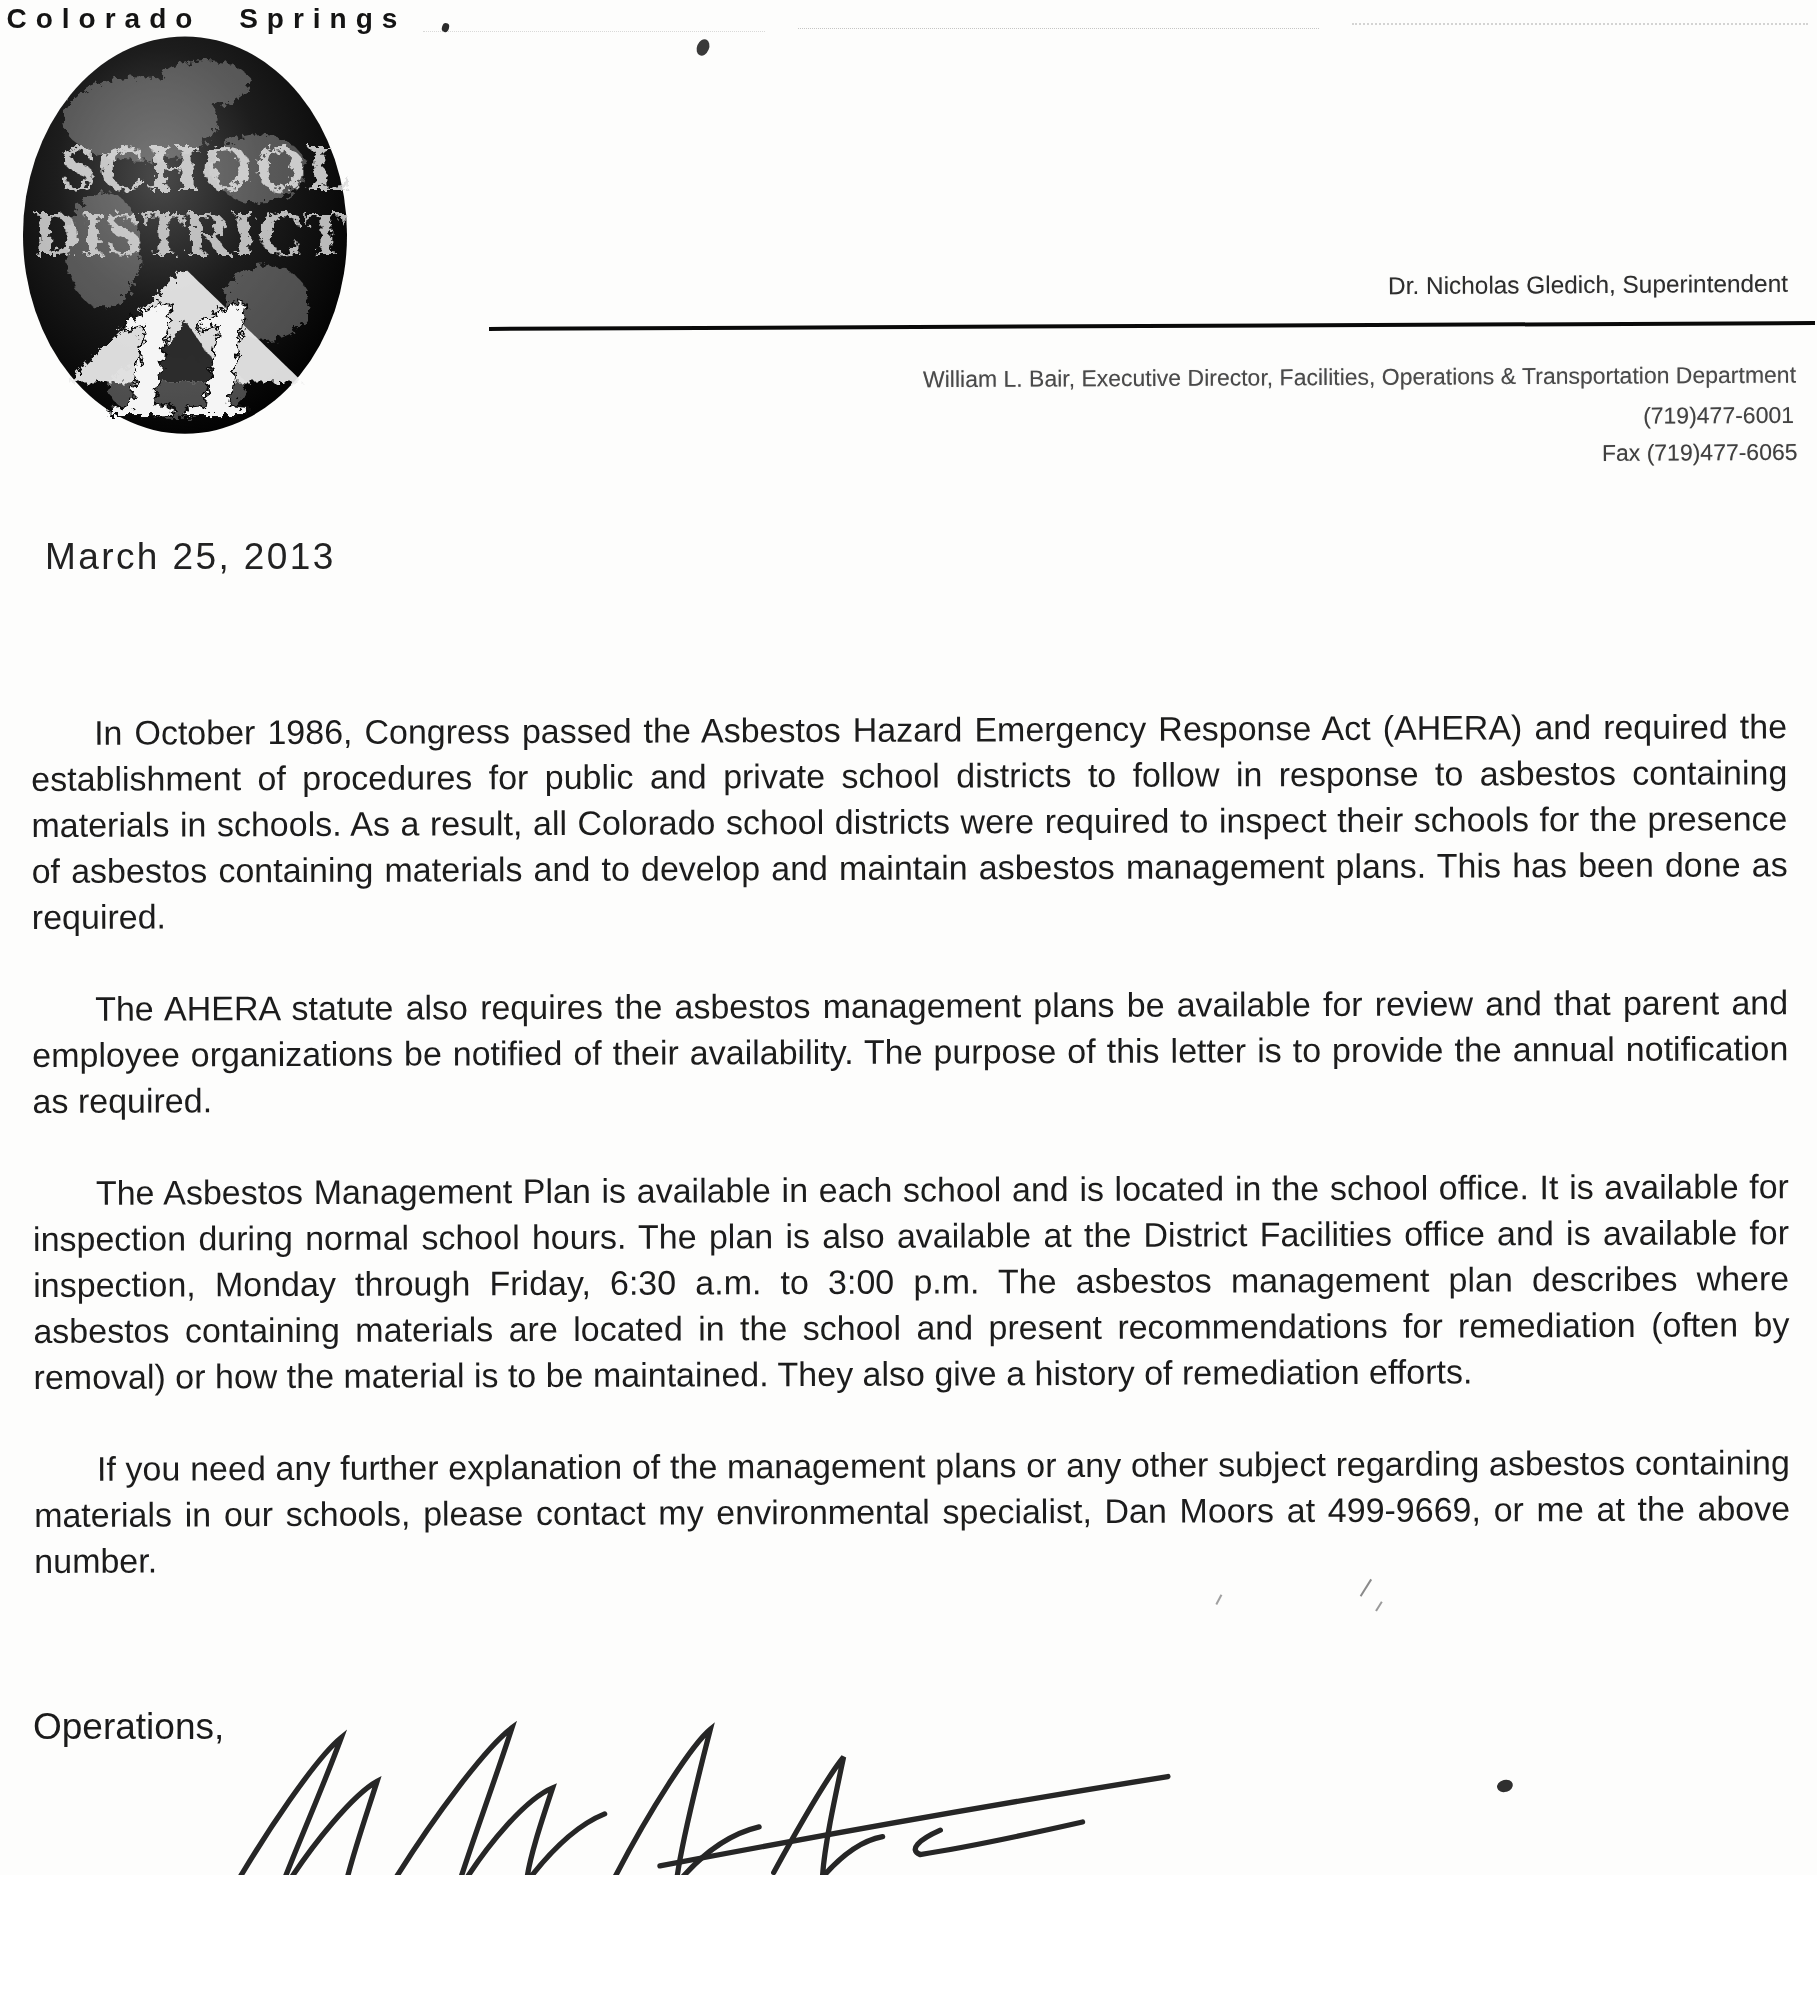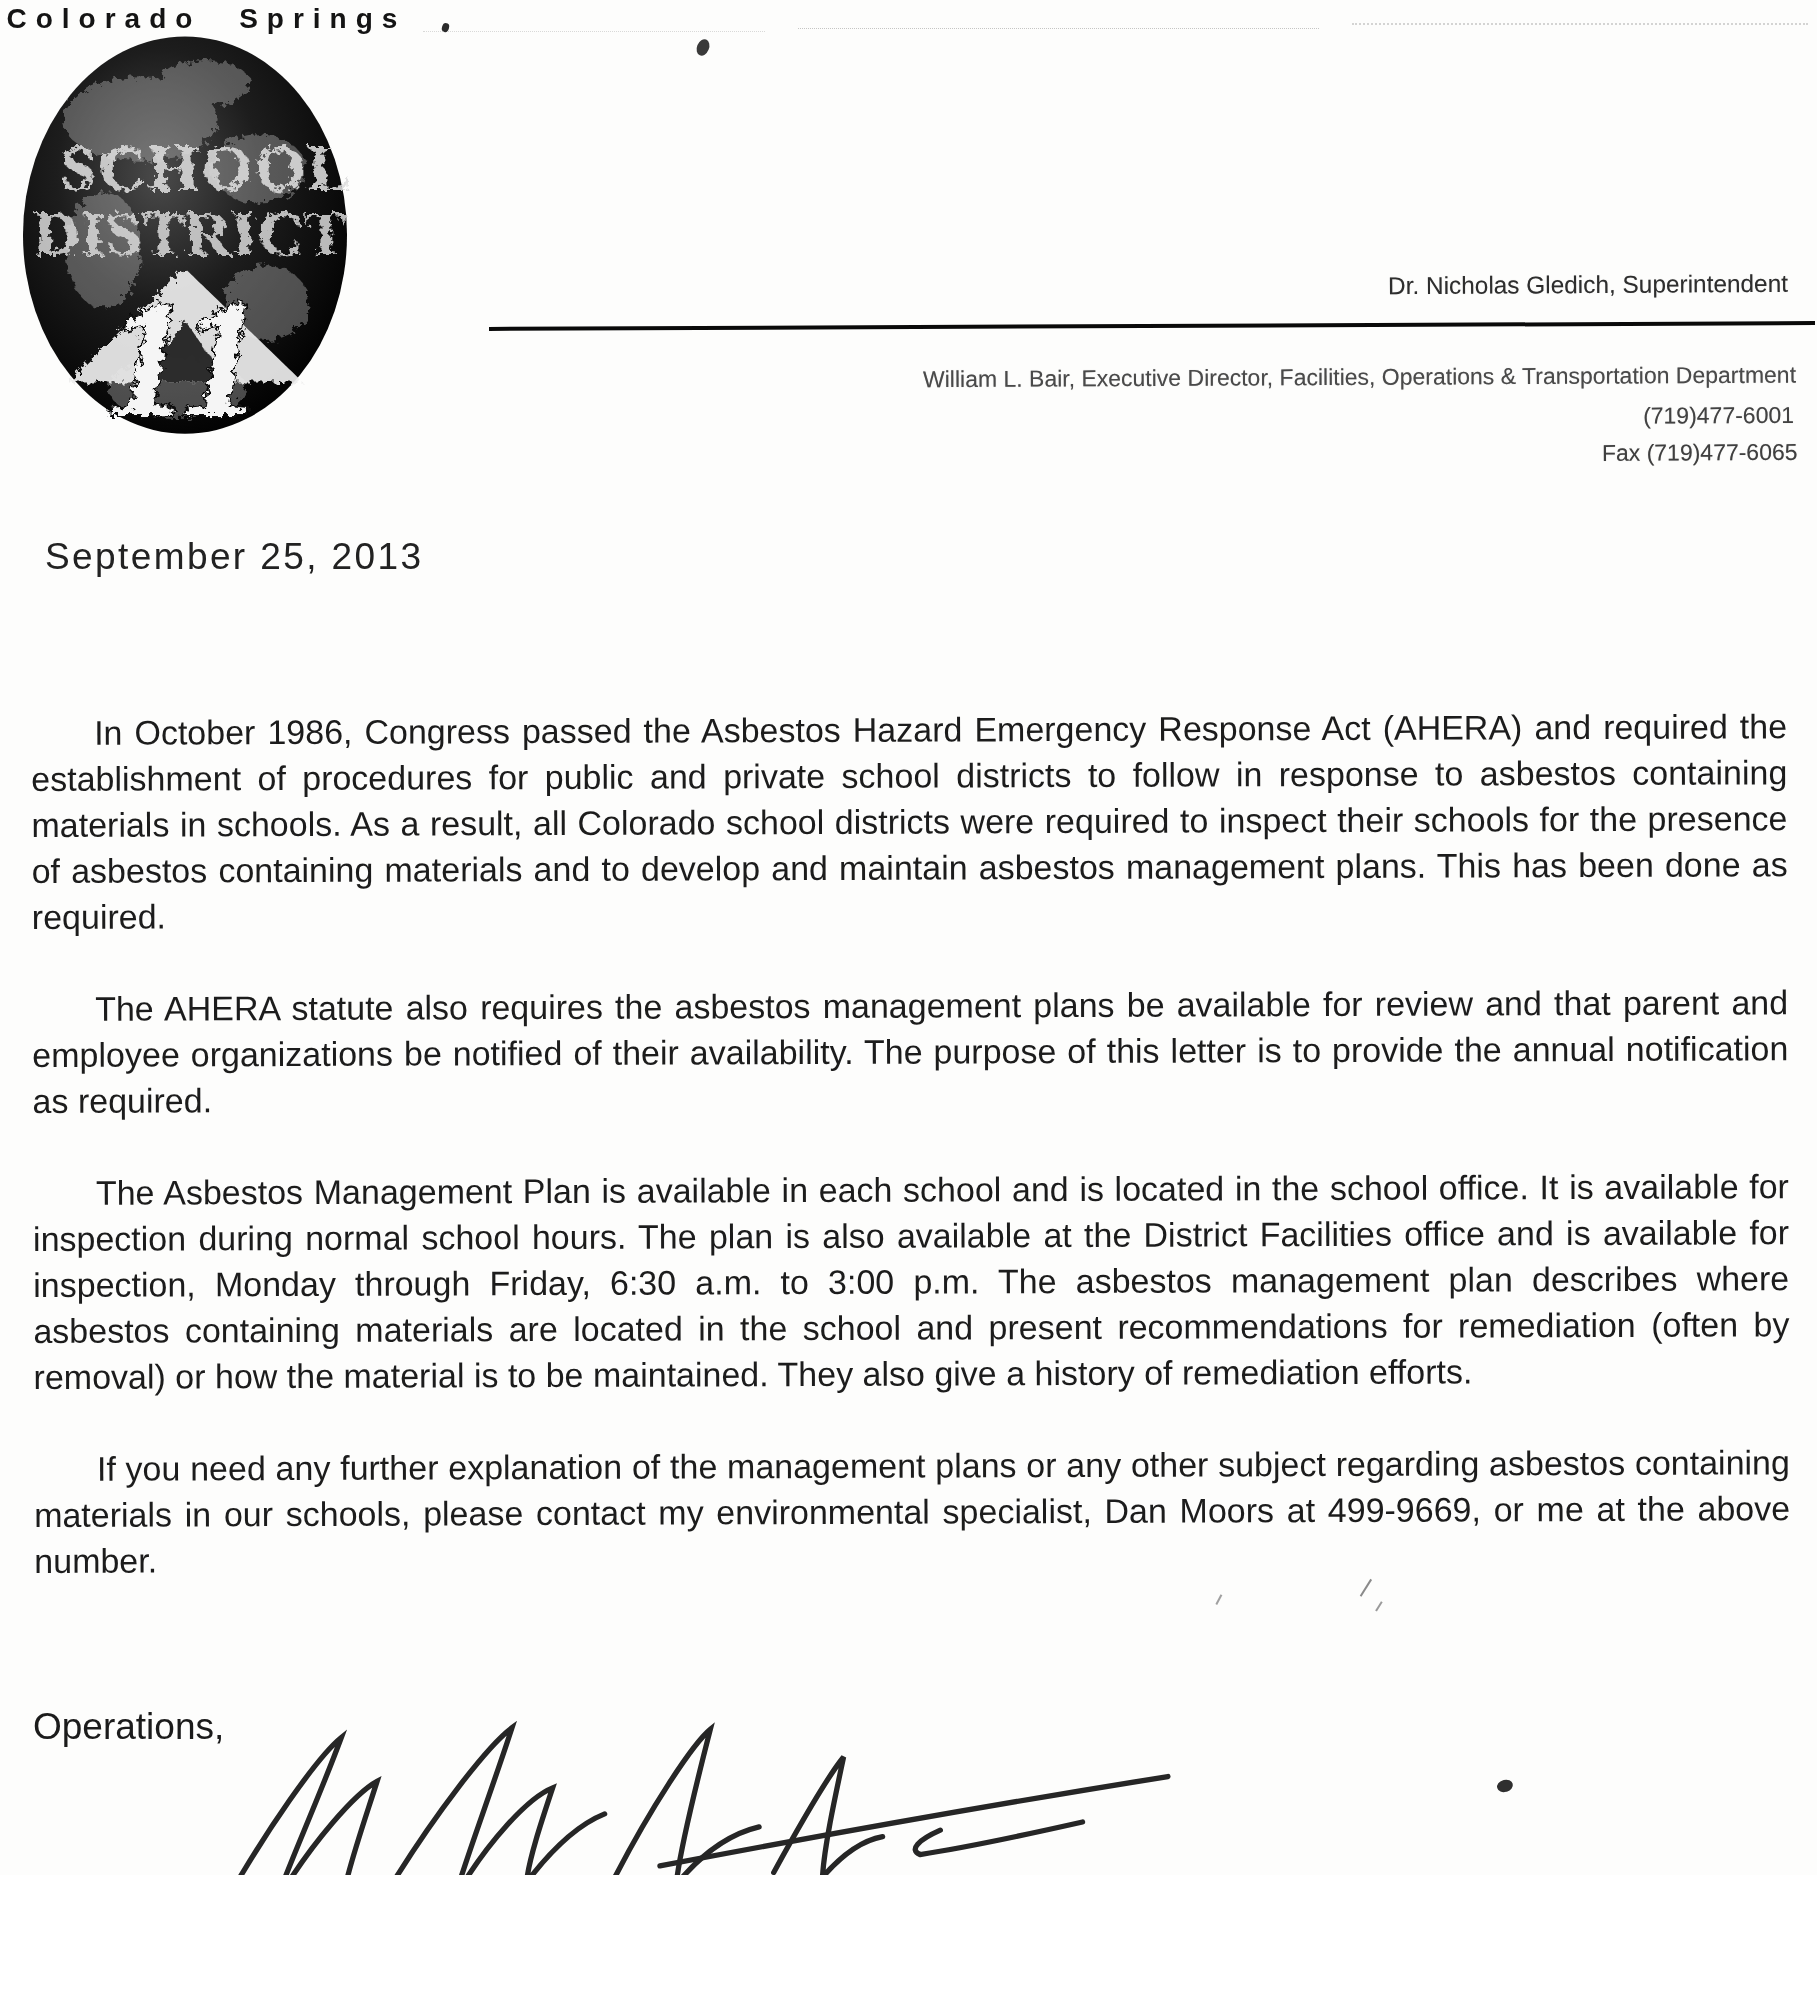--- a/index.html
+++ b/index.html
@@ -135,21 +135,21 @@
       <text x="212" y="272" text-anchor="middle" font-family="Liberation Serif, serif" font-weight="bold" font-size="78" letter-spacing="1" fill="#d8d8d8" opacity="0.86" filter="url(#rough)">DISTRICT</text>
     </svg>
   </div>
 
   <div class="hdr-super">Dr. Nicholas Gledich, Superintendent</div>
   <div class="hdr-rule"></div>
   <div class="hdr-dept">William L. Bair, Executive Director, Facilities, Operations &amp; Transportation Department</div>
   <div class="hdr-phone">(719)477-6001</div>
   <div class="hdr-fax">Fax (719)477-6065</div>
 
-  <div class="date-line">September 25, 2013</div>
+  <div class="date-line">March 25, 2013</div>
 
   <div class="letter-body">
     <p>In October 1986, Congress passed the Asbestos Hazard Emergency Response Act (AHERA) and required the establishment of procedures for public and private school districts to follow in response to asbestos containing materials in schools. As a result, all Colorado school districts were required to inspect their schools for the presence of asbestos containing materials and to develop and maintain asbestos management plans.  This has been done as required.</p>
     <p>The AHERA statute also requires the asbestos management plans be available for review and that parent and employee organizations be notified of their availability. The purpose of this letter is to provide the annual notification as required.</p>
     <p>The Asbestos Management Plan is available in each school and is located in the school office.  It is available for inspection during normal school hours. The plan is also available at the District Facilities office and is available for inspection, Monday through Friday, 6:30 a.m. to 3:00 p.m. The asbestos management plan describes where asbestos containing materials are located in the school and present recommendations for remediation (often by removal) or how the material is to be maintained.  They also give a history of remediation efforts.</p>
     <p>If you need any further explanation of the management plans or any other subject regarding asbestos containing materials in our schools, please contact my environmental specialist, Dan Moors at 499-9669, or me at the above number.</p>
   </div>
 
   <div class="valediction">Operations,</div>
 

